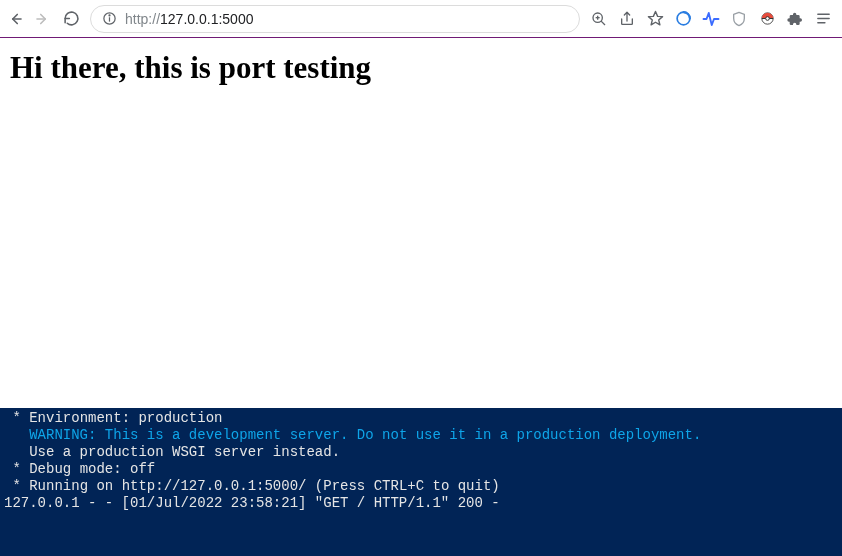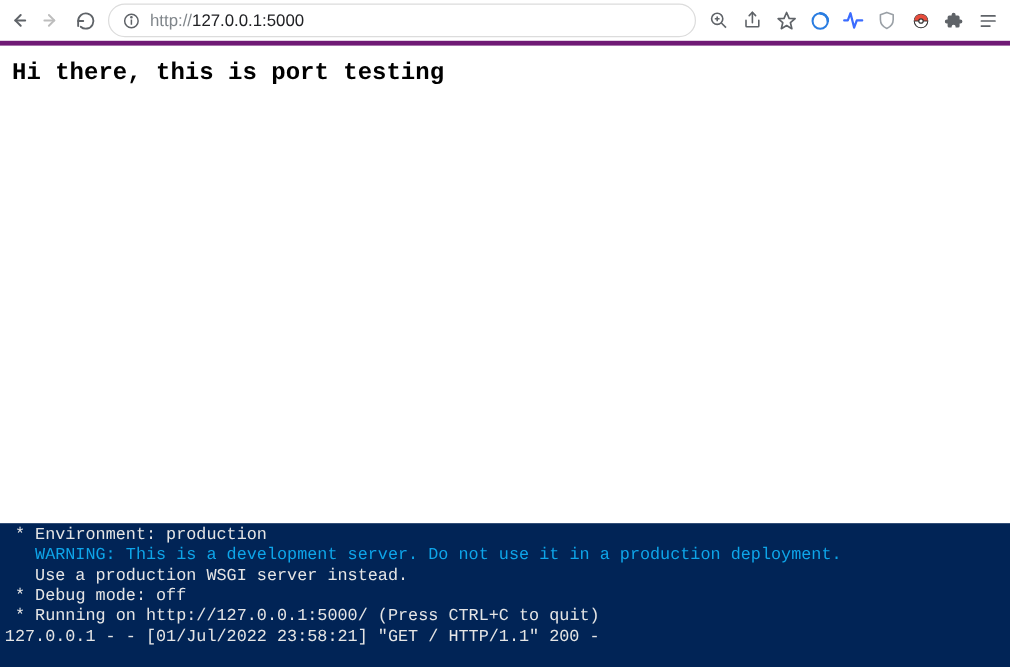--- a/index.html
+++ b/index.html
@@ -1,35 +1,35 @@
 <!DOCTYPE html>
 <html><head>
   <meta charset="utf-8">
   <style>
     * { margin:0; padding:0; box-sizing:border-box; }
     body { font-family: Arial, sans-serif; width:842px; height:556px; overflow:hidden; background:#fff; }
 
     
-    .toolbar { display:flex; align-items:center; height:38px; padding:12px 6px; gap:10px; background:#fff; border-bottom:4px solid #701a75; }
+    .toolbar { display:flex; align-items:center; height:38px; padding:12px 6px; gap:10px; background:#fff; border-bottom:1px solid #701a75; }
     .nav-btn { width:18px; height:18px; display:flex; align-items:center; justify-content:center; color:#5f6368; cursor:pointer; }
     .nav-btn.disabled { color:#bdbdbd; cursor:default; }
     .addr-bar { flex:1; display:flex; align-items:center; height:28px; border:1px solid #dcdcdc; border-radius:14px; padding:0 10px; font-size:14px; color:#202124; background:#fff; gap:8px; }
     .addr-info { display:flex; align-items:center; justify-content:center; width:16px; height:16px; color:#5f6368; }
     .addr-text { flex:1; font-size:14px; color:#202124; font-family:Arial,sans-serif; }
     .addr-proto { color:#80868b; }
     .right-icons { display:flex; align-items:center; gap:10px; padding-right:4px; }
     .ico { width:18px; height:18px; display:flex; align-items:center; justify-content:center; color:#5f6368; }
     .ico svg { display:block; }
 
     
     .page { padding:12px 10px; }
-    .page h2 { font-family:Liberation Mono, monospace; font-size:20px; font-weight:bold; color:#000; }
+    .page h2 { font-family:Liberation Serif, serif; font-size:31px; font-weight:bold; color:#000; }
 
     
-    .terminal { position:absolute; left:0; right:0; bottom:0; height:120px; background:#012456; color:#e5e5e5; font-family:"Consolas","Courier New",monospace; font-size:14px; line-height:17px; padding:2px 4px 4px 4px; white-space:pre; overflow:hidden; }
+    .terminal { position:absolute; left:0; right:0; bottom:0; height:148px; background:#012456; color:#e5e5e5; font-family:"Consolas","Courier New",monospace; font-size:14px; line-height:17px; padding:2px 4px 4px 4px; white-space:pre; overflow:hidden; }
     .terminal .warn { color:#0ea5e9; }
     .terminal .line { display:block; }
   </style>
 </head>
 <body>
 
 <div class="toolbar">
   <div class="nav-btn">
     <svg width="18" height="18" viewBox="0 0 24 24" fill="none" stroke="currentColor" stroke-width="2.2" stroke-linecap="round" stroke-linejoin="round">
         <polyline points="15 18 9 12 15 6"></polyline>

